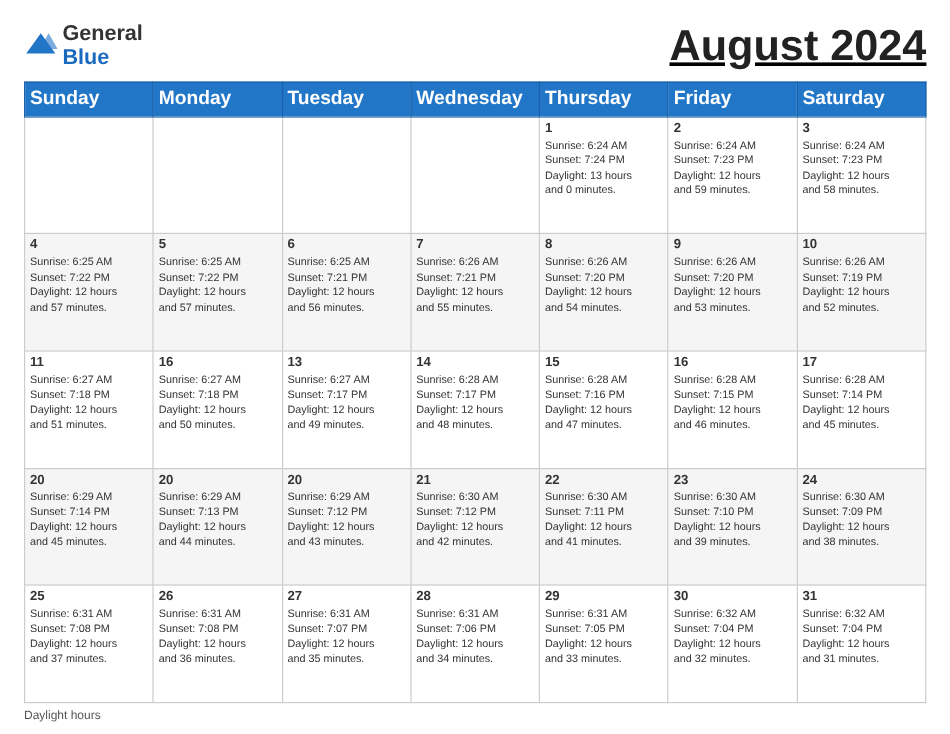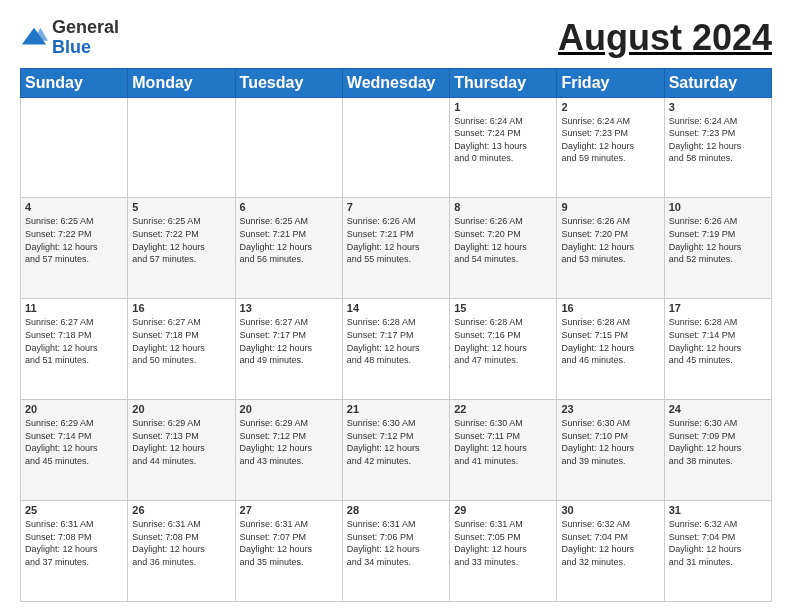--- a/index.html
+++ b/index.html
@@ -370,13 +370,16 @@
             <span class="day-num">31</span>
             <div class="day-info" style="white-space: pre-line;">Sunrise: 6:32 AM
 Sunset: 7:04 PM
 Daylight: 12 hours
 and 31 minutes.</div>
           </td>
         </tr>
       </tbody>
   </table>
 
+  <div class="footer">
+    <span>Daylight hours</span>
+  </div>
 </div>
 
 </body></html>

